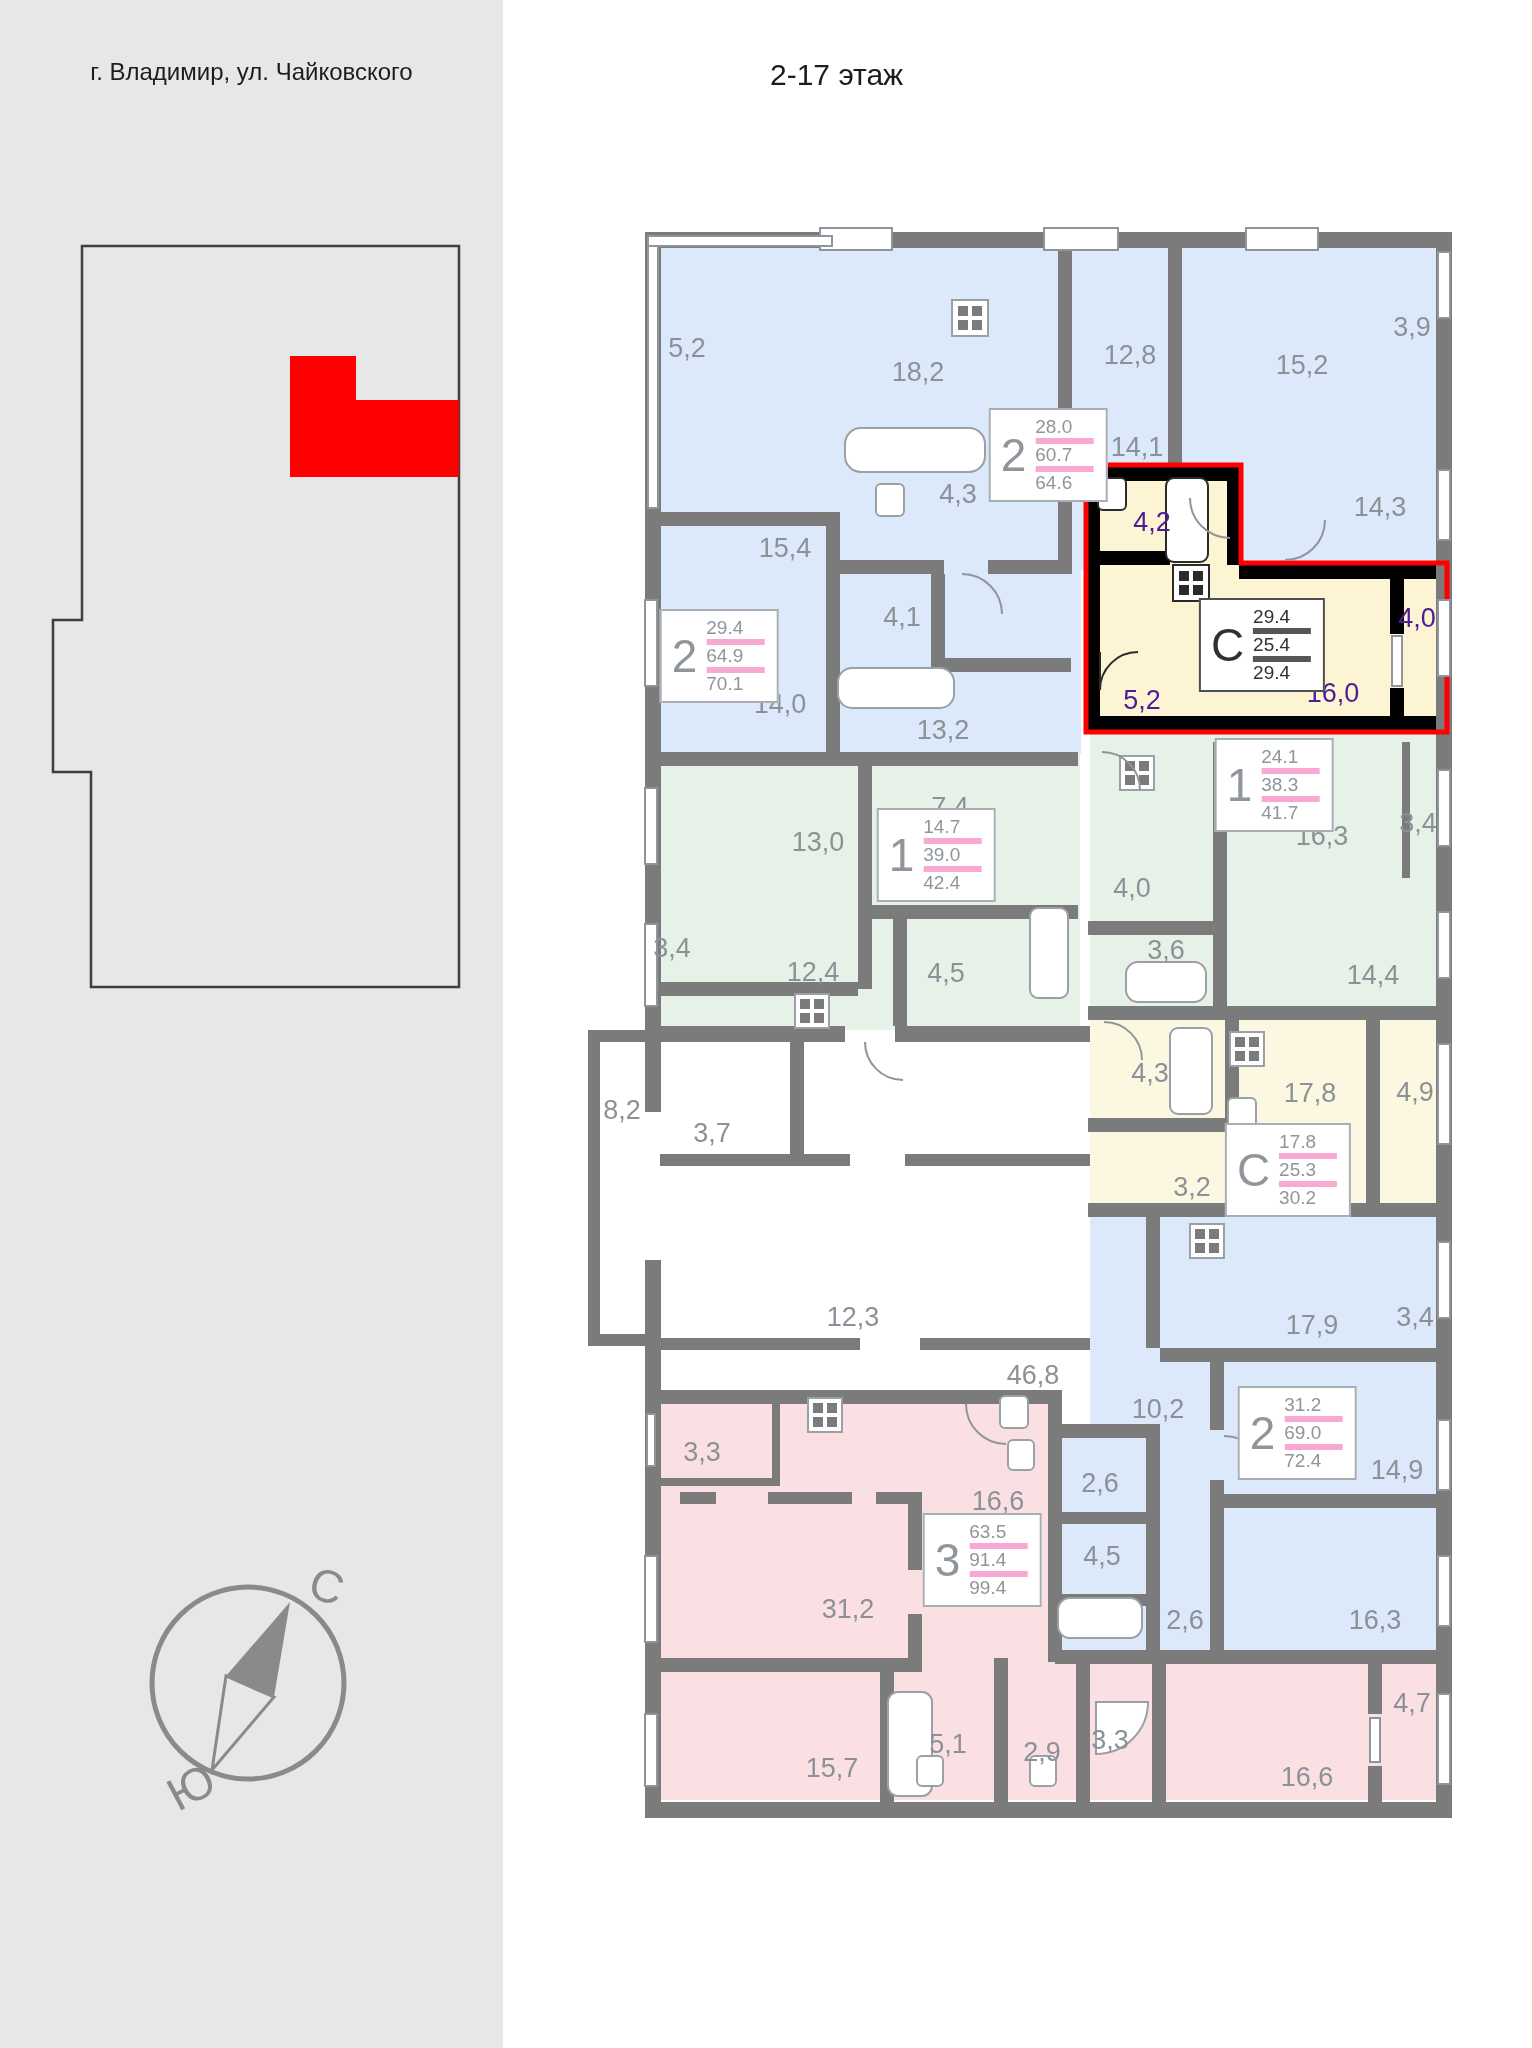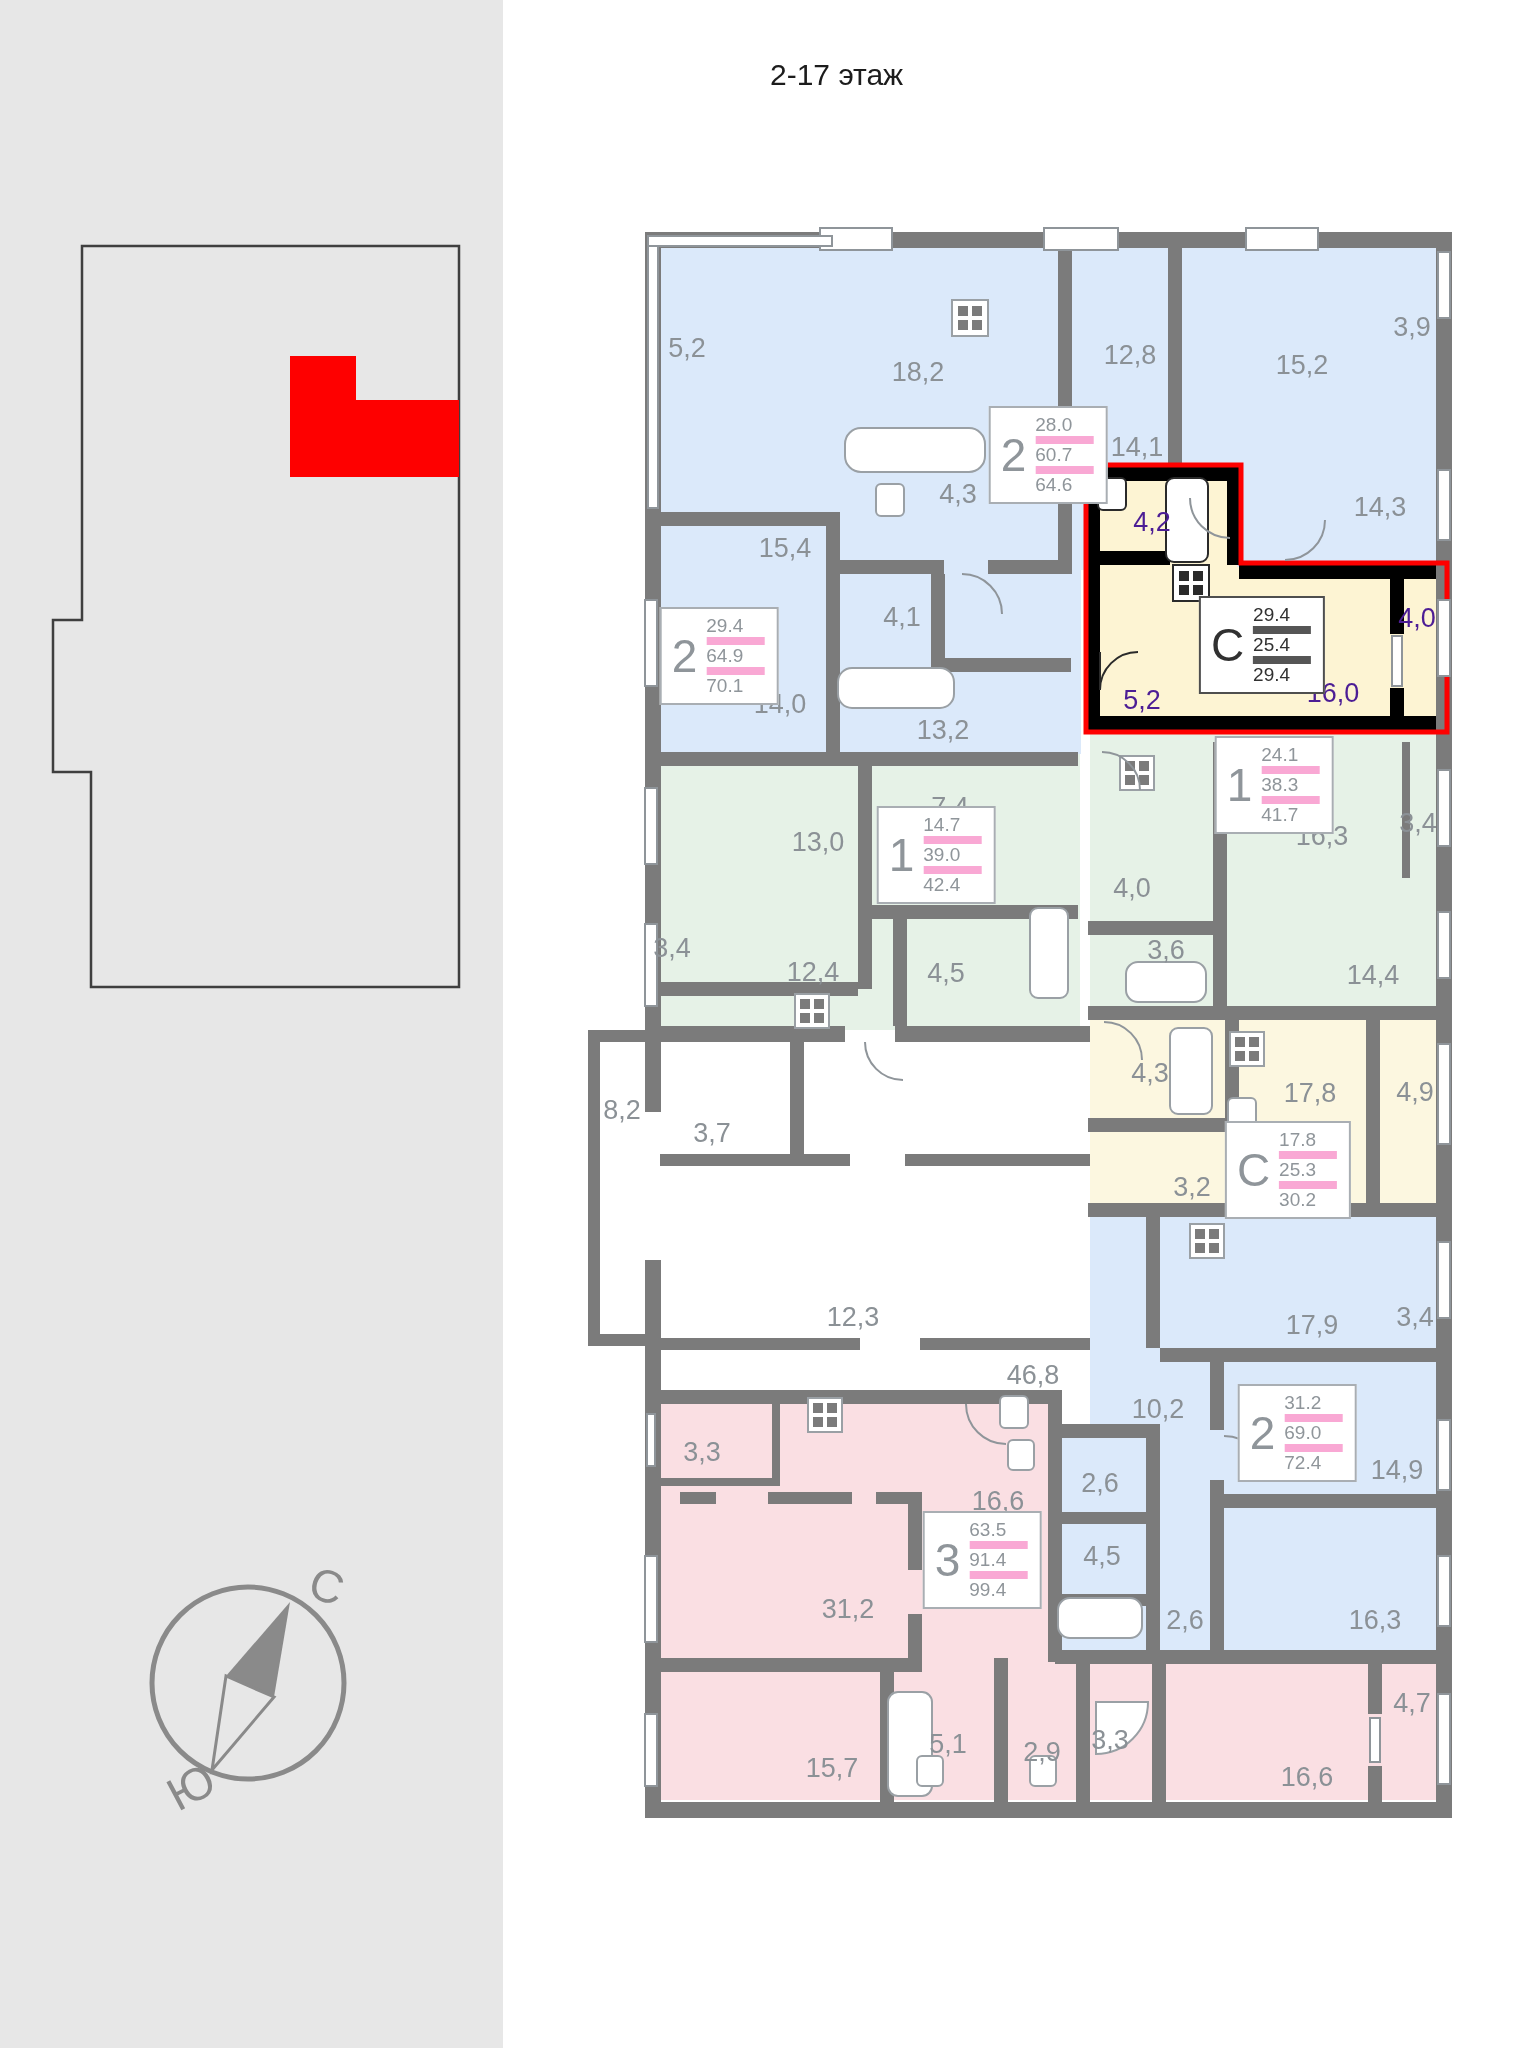--- a/index.html
+++ b/index.html
@@ -33,29 +33,30 @@
   
   .badge{
     position:absolute;transform:translate(-50%,-50%);
     background:#ffffff;border:2px solid #a9aeb3;
     display:flex;align-items:center;gap:9px;
     padding:6px 12px 6px 10px;color:#8f959a;
   }
   .badge .btype{font-size:46px;line-height:46px;font-weight:400;}
   .badge .bstack{display:block;text-align:left;font-size:19px;line-height:22px;}
   .badge .bstack span{display:block;min-width:58px;}
-  .badge .bstack span + span{border-top:8px solid #f9a8d4;}
+  .badge .bstack span + span{border-top:6px solid #f9a8d4;}
   .badge.hl{border-color:#4e4e4e;color:#313131;}
   .badge.hl .bstack span + span{border-top-color:#555;}
 </style>
 </head>
 <body>
 
 <div class="left-panel">
   <div class="address">
+    <div>г. Владимир, ул. Чайковского</div>
   </div>
 
   <svg class="layer" width="503" height="1100" viewBox="0 0 503 1100">
     <polygon points="82,246 459,246 459,987 91,987 91,772 53,772 53,620 82,620" fill="#e7e7e7" stroke="#3f3f3f" stroke-width="2.5"></polygon>
     <path d="M290,356 L356,356 L356,400 L459,400 L459,477 L290,477 Z" fill="#fe0000"></path>
   </svg>
 
   <svg class="layer" style="top:1540px" width="503" height="330" viewBox="0 1540 503 330">
     <circle cx="248" cy="1683" r="96" fill="none" stroke="#8a8a8a" stroke-width="5"></circle>
     <polygon points="290,1602 226,1676 274,1697" fill="#8a8a8a"></polygon>

